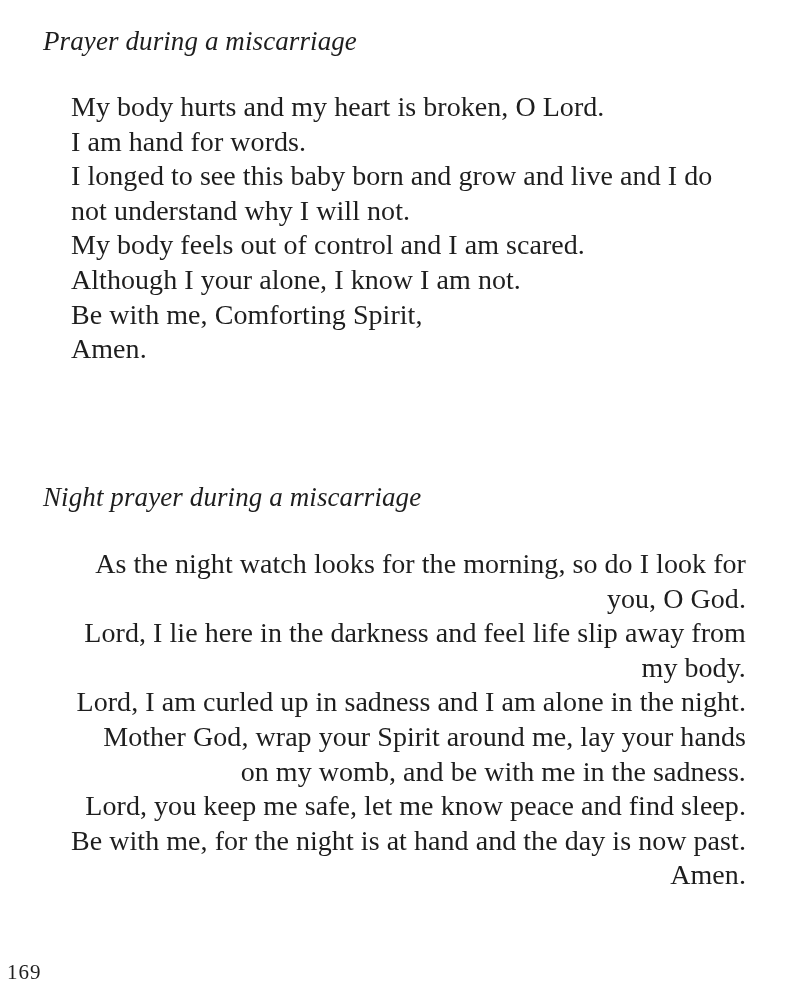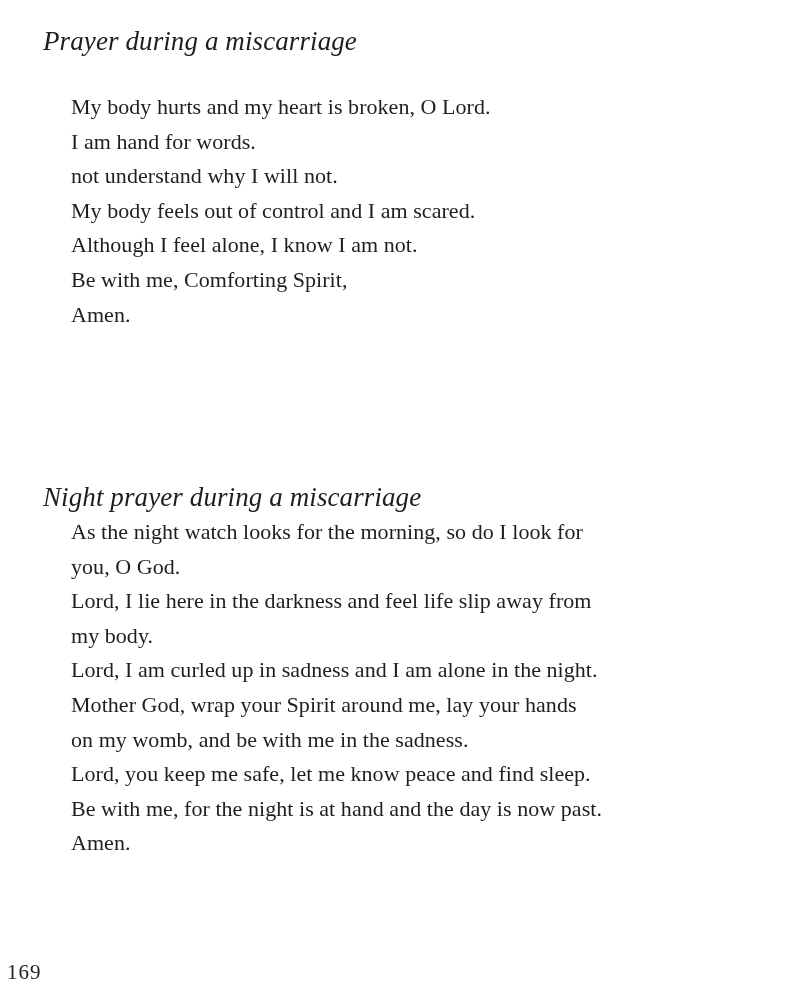--- a/index.html
+++ b/index.html
@@ -33,32 +33,32 @@
       line-height: 34px;
       letter-spacing: 0.1px;
       white-space: nowrap;
     }
     .prayer-body {
       position: absolute;
       left: 64px;
       margin: 0;
       padding: 0;
       list-style: none;
-      font-size: 22px;
+      font-size: 28px;
       line-height: 34.6px;
       letter-spacing: 0.05px;
     }
     .prayer-line {
       display: block;
       white-space: nowrap;
     }
     #title-1 { top: 24px; }
     #body-1  { top: 90px; }
     #title-2 { top: 480px; }
-    #body-2  { top: 515px; }
+    #body-2  { top: 547px; text-align: right; }
     .page-number {
       position: absolute;
       top: 957px;
       left: 0;
       width: 810px;
       text-align: left;
       font-size: 21px;
       line-height: 30px;
       letter-spacing: 1px;
     }
@@ -66,23 +66,24 @@
 </head>
 <body>
 
 <div class="page">
 
   <h2 class="section-title" id="title-1">Prayer during a miscarriage</h2>
 
   <div class="prayer-body" id="body-1">
     <span class="prayer-line">My body hurts and my heart is broken, O Lord.</span>
     <span class="prayer-line">I am hand for words.</span>
+    <span class="prayer-line">I longed to see this baby born and grow and live and I do</span>
     <span class="prayer-line">not understand why I will not.</span>
     <span class="prayer-line">My body feels out of control and I am scared.</span>
-    <span class="prayer-line">Although I feel alone, I know I am not.</span>
+    <span class="prayer-line">Although I your alone, I know I am not.</span>
     <span class="prayer-line">Be with me, Comforting Spirit,</span>
     <span class="prayer-line">Amen.</span>
   </div>
 
   <h2 class="section-title" id="title-2">Night prayer during a miscarriage</h2>
 
   <div class="prayer-body" id="body-2">
     <span class="prayer-line">As the night watch looks for the morning, so do I look for</span>
     <span class="prayer-line">you, O God.</span>
     <span class="prayer-line">Lord, I lie here in the darkness and feel life slip away from</span>

